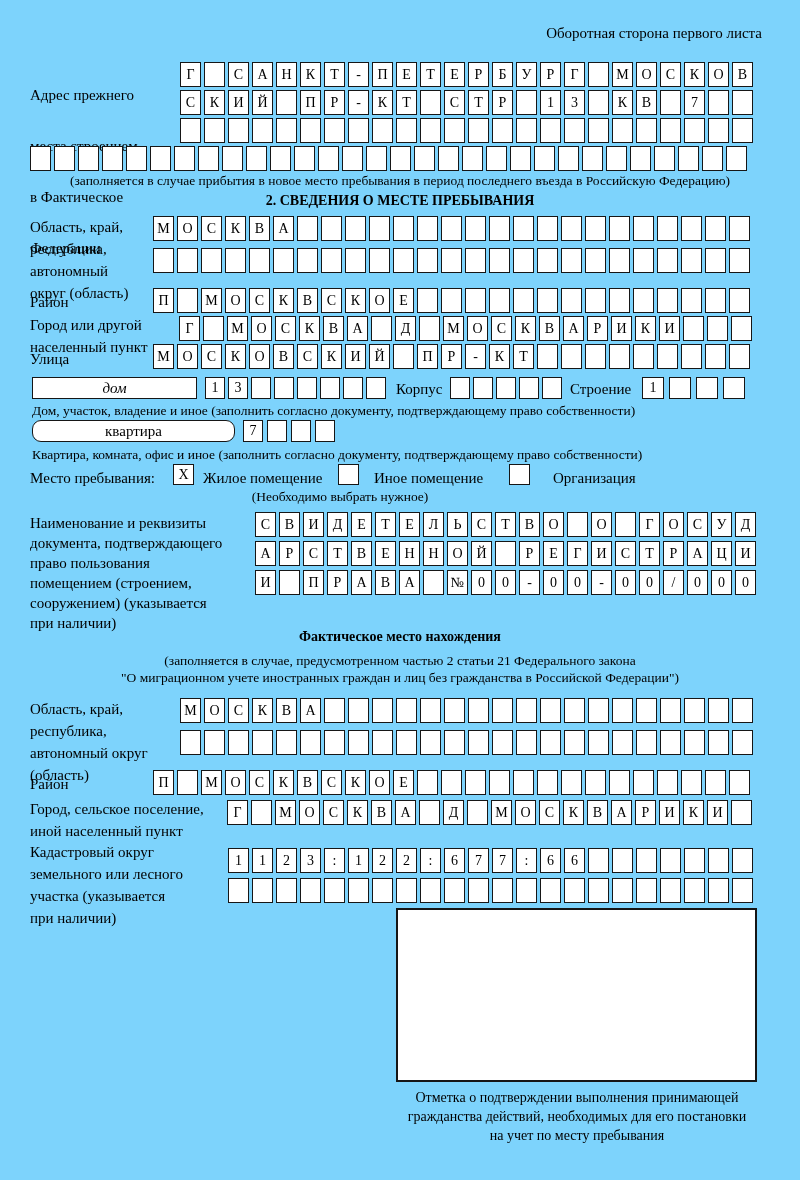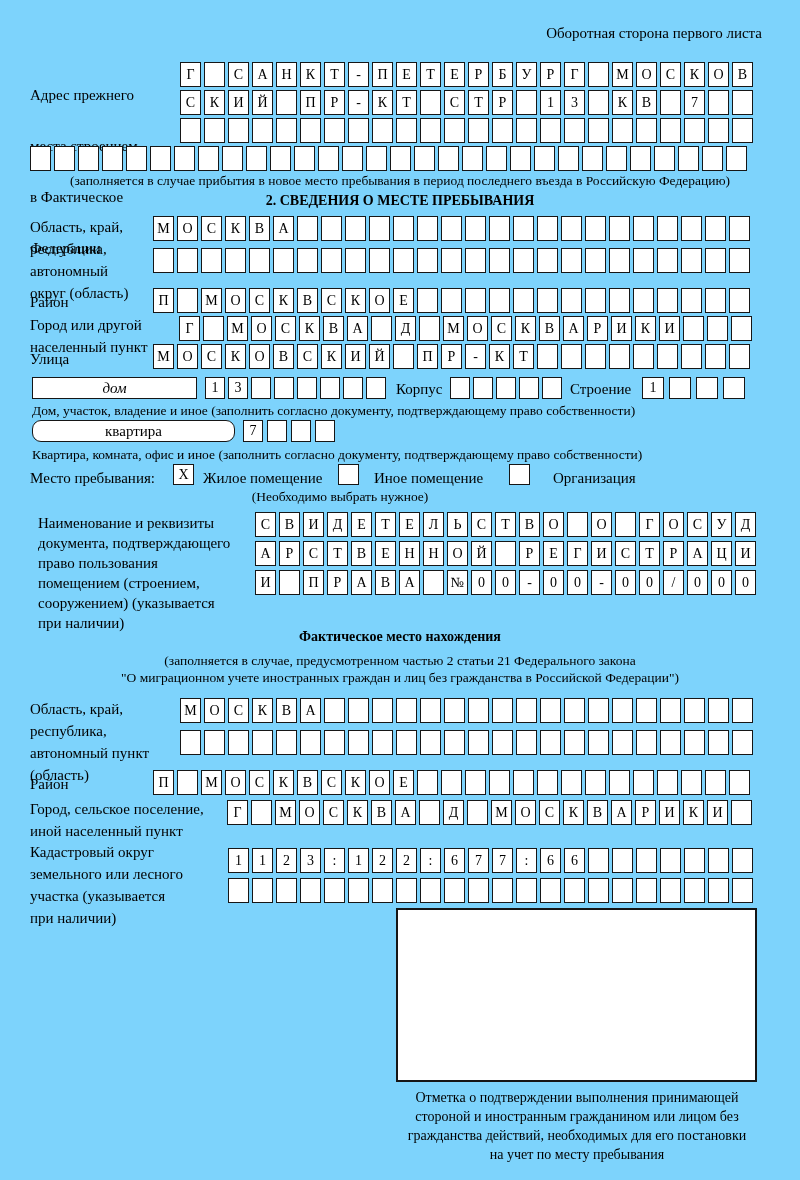--- a/index.html
+++ b/index.html
@@ -357,21 +357,21 @@
   <div class="checkbox" style="left:173px;top:464px;">
     <span>X</span>
   </div>
   <div class="abs label" style="left:203px;top:467px;">Жилое помещение</div>
   <div class="checkbox" style="left:338px;top:464px;"></div>
   <div class="abs label" style="left:374px;top:467px;">Иное помещение</div>
   <div class="checkbox" style="left:509px;top:464px;"></div>
   <div class="abs label" style="left:553px;top:467px;">Организация</div>
   <div class="abs caption" style="left:200px;top:489px;width:280px;text-align:center;">(Необходимо выбрать нужное)</div>
 
-  <div class="abs label" style="left:30px;top:513px;line-height:20px;margin-left:8px;">
+  <div class="abs label" style="left:30px;top:513px;line-height:20px;">
     <div>Наименование и реквизиты</div>
     <div>документа, подтверждающего</div>
     <div>право пользования</div>
     <div>помещением (строением,</div>
     <div>сооружением) (указывается</div>
     <div>при наличии)</div>
   </div>
   <div class="cells" style="left:255px;top:512px;">
       <span class="cell">С</span>
       <span class="cell">В</span>
@@ -442,21 +442,21 @@
       <span class="cell">0</span>
     </div>
 
   <div class="abs sect-title center" style="top:629px;">Фактическое место нахождения</div>
   <div class="abs caption center" style="top:653px;">(заполняется в случае, предусмотренном частью 2 статьи 21 Федерального закона</div>
   <div class="abs caption center" style="top:670px;">"О миграционном учете иностранных граждан и лиц без гражданства в Российской Федерации")</div>
 
   <div class="abs label" style="left:30px;top:698px;">
     <div>Область, край,</div>
     <div>республика,</div>
-    <div>автономный пункт</div>
+    <div>автономный округ</div>
     <div>(область)</div>
   </div>
   <div class="cells" style="left:180px;top:698px;">
       <span class="cell">М</span>
       <span class="cell">О</span>
       <span class="cell">С</span>
       <span class="cell">К</span>
       <span class="cell">В</span>
       <span class="cell">А</span>
       <span class="cell"></span>
@@ -614,18 +614,17 @@
       <span class="cell"></span>
       <span class="cell"></span>
       <span class="cell"></span>
       <span class="cell"></span>
       <span class="cell"></span>
     </div>
 
   <div class="stamp-box" style="left:396px;top:908px;width:361px;height:174px;"></div>
   <div class="stamp-note" style="left:388px;top:1088px;width:378px;">
     <div>Отметка о подтверждении выполнения принимающей</div>
-    <div>стороной и иностранным гражданином или лицом без</div>
     <div>гражданства действий, необходимых для его постановки</div>
     <div>на учет по месту пребывания</div>
   </div>
 
 </div>
 
 </body></html>

